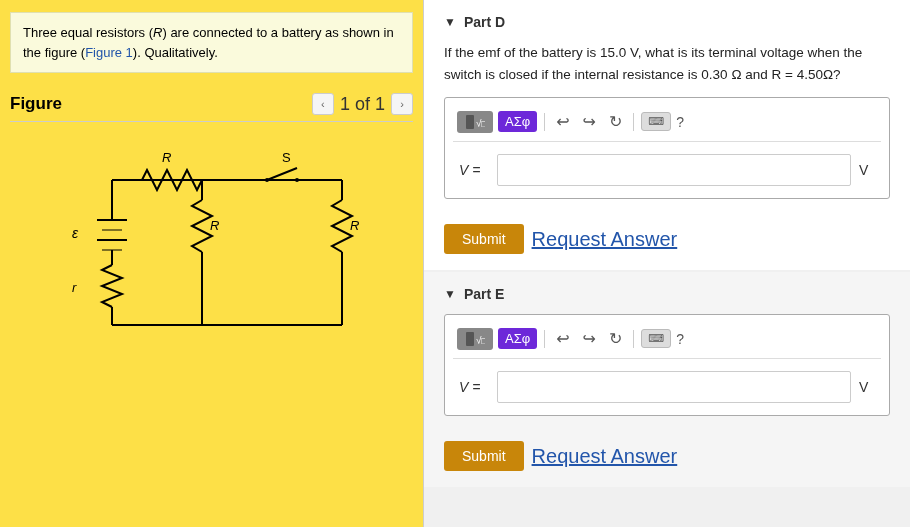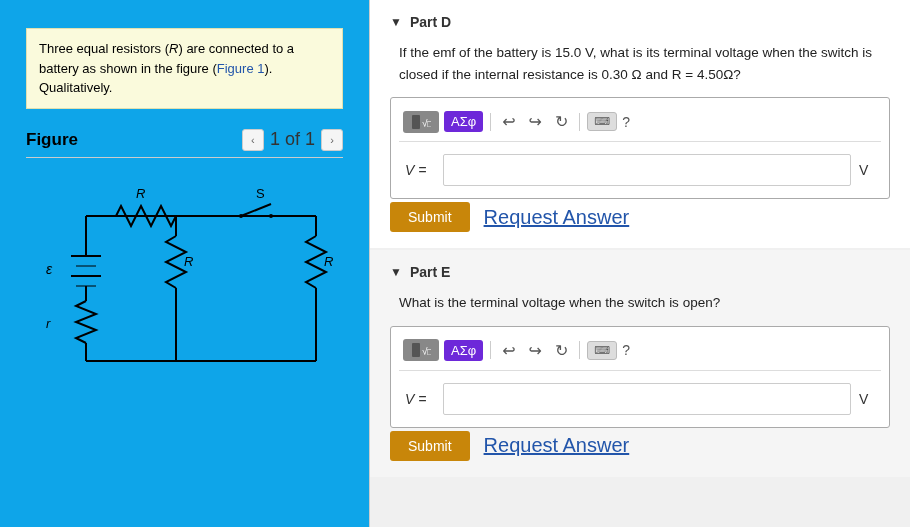--- a/index.html
+++ b/index.html
@@ -1,22 +1,22 @@
 <!DOCTYPE html>
 <html><head>
   <meta charset="utf-8">
   <style>
     * { box-sizing: border-box; margin: 0; padding: 0; }
     body { font-family: Arial, sans-serif; font-size: 14px; background: #f0f0f0; display: flex; width: 910px; min-height: 527px; }
 
     
     .left-panel {
-      width: 370px;
-      background: #0ea5e9;
-      padding: 16px;
+      width: 424px;
+      background: #fde047;
+      padding: 0;
       flex-shrink: 0;
       border-right: 1px solid #ccc;
     }
 
     .problem-description {
       background: #fafadc;
       border: 1px solid #e0e0b0;
       margin: 12px 10px;
       padding: 10px 12px;
       font-size: 13px;
@@ -103,21 +103,20 @@
       font-size: 12px;
       cursor: pointer;
       color: #333;
     }
 
     .part-question {
       font-size: 13.5px;
       line-height: 1.6;
       margin-bottom: 12px;
       color: #222;
-      margin-left: 9px;
     }
 
     .answer-box {
       border: 1px solid #aaa;
       border-radius: 3px;
       background: #fff;
       padding: 8px;
     }
 
     .toolbar {
@@ -215,22 +214,22 @@
 
     .unit-label {
       font-size: 14px;
       color: #333;
       min-width: 16px;
     }
 
     .action-row {
       display: flex;
       align-items: center;
-      gap: 14px;
-      margin-top: 3px;
+      gap: 8px;
+      margin-top: 25px;
     }
 
     .submit-btn {
       background: #c8860a;
       color: #fff;
       border: none;
       border-radius: 3px;
       padding: 7px 18px;
       font-size: 14px;
       cursor: pointer;
@@ -356,21 +355,20 @@
       <button class="submit-btn">Submit</button>
       <button class="request-answer-link">Request Answer</button>
     </div>
   </div>
 
   <div class="part-section part-e-bg">
     <div class="part-header">
       <span class="collapse-arrow">▼</span>
       <span>Part E</span>
     </div>
-    <p class="part-question">What is the terminal voltage when the switch is open?</p>
 
     <div class="answer-box">
       <div class="toolbar">
         <div class="tool-icon" style="width:36px;">
           <svg width="20" height="16" viewBox="0 0 20 16">
             <rect x="1" y="1" width="8" height="14" fill="#555" rx="1"></rect>
             <text x="11" y="13" font-size="10" fill="white" font-style="italic">√□</text>
           </svg>
         </div>
         <button class="tool-btn">ΑΣφ</button>

